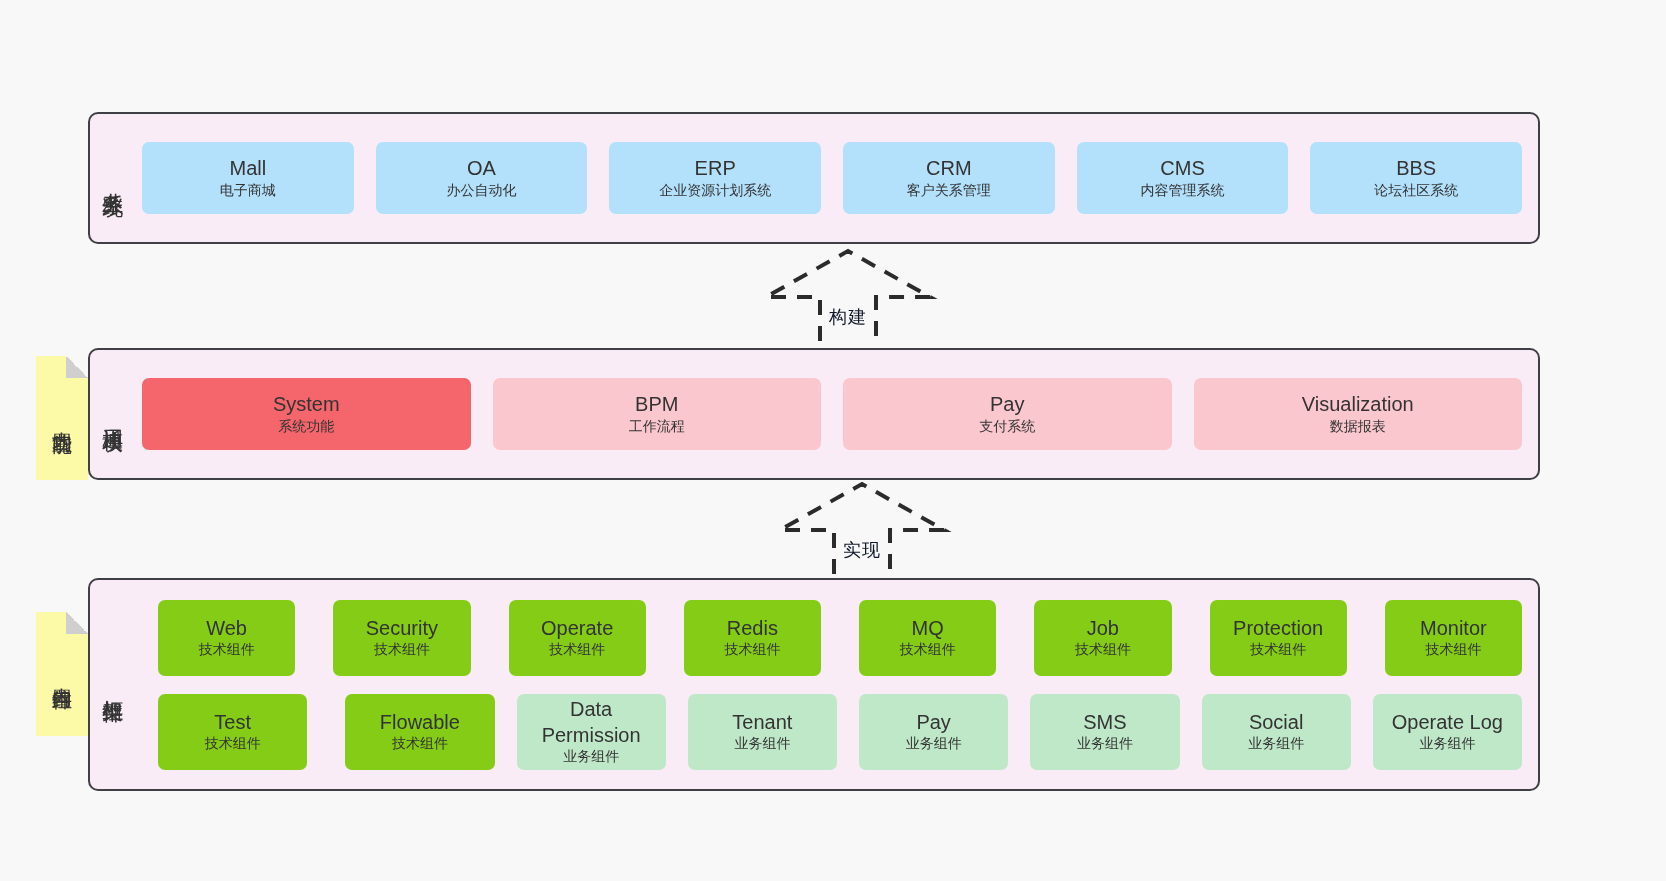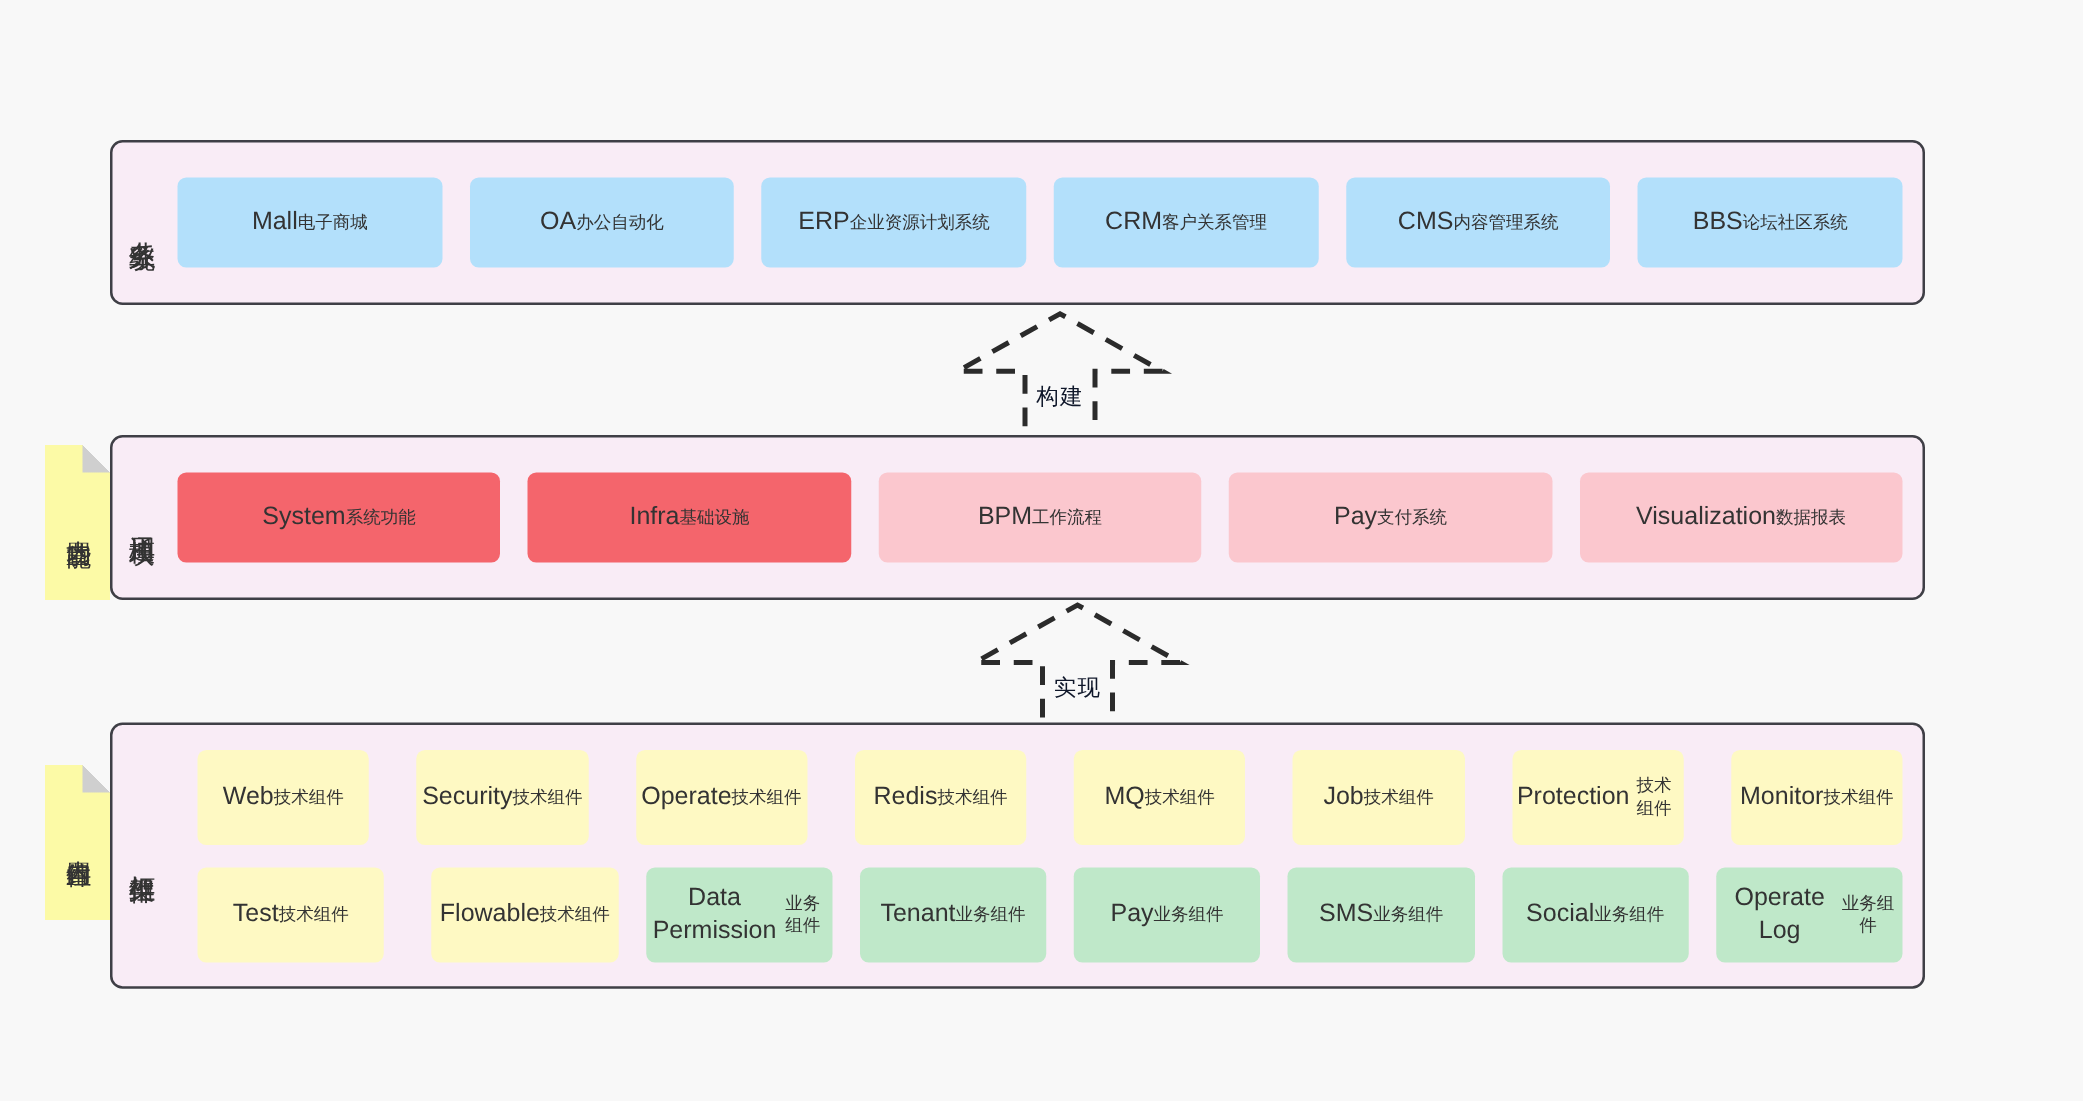--- a/index.html
+++ b/index.html
@@ -54,35 +54,36 @@
   }
   .card-row {
     display: flex;
     gap: 22px;
     align-items: stretch;
   }
   .card {
     flex: 1 1 0;
     border-radius: 7px;
     display: flex;
+    flex-direction: column;
     align-items: center;
     justify-content: center;
     text-align: center;
     line-height: 1.28;
     padding: 6px 4px;
     box-sizing: border-box;
   }
   .card .ln1 { font-size: 20px; }
   .card .ln2 { font-size: 14px; }
 
   
   .c-blue       { background: #b3e0fb; }
   .c-red        { background: #f4656c; }
   .c-pink       { background: #fbc7ce; }
-  .c-green      { background: #fef9c3; margin-left: 16px; }
+  .c-green      { background: #84cc16; margin-left: 16px; }
   .c-lightgreen { background: #bfe8c9; }
 
   
   #layer-business { left: 88px;  top: 112px; width: 1452px; height: 132px; }
   #layer-common   { left: 88px;  top: 348px; width: 1452px; height: 132px; }
   #layer-framework{ left: 88px;  top: 578px; width: 1452px; height: 213px; }
 
   #layer-business  .cards .card-row { height: 72px; }
   #layer-common    .cards .card-row { height: 72px; border-radius: 29px; }
   #layer-framework .cards .card-row { height: 76px; }
@@ -188,24 +189,20 @@
 </div>
 
 <div class="layer" id="layer-common">
   <div class="layer-title">通用模块</div>
   <div class="cards">
     <div class="card-row">
       <div class="card c-red">
         <span class="ln1">System</span>
         <span class="ln2">系统功能</span>
       </div>
-      <div class="card c-red">
-        <span class="ln1">Infra</span>
-        <span class="ln2">基础设施</span>
-      </div>
       <div class="card c-pink">
         <span class="ln1">BPM</span>
         <span class="ln2">工作流程</span>
       </div>
       <div class="card c-pink">
         <span class="ln1">Pay</span>
         <span class="ln2">支付系统</span>
       </div>
       <div class="card c-pink">
         <span class="ln1">Visualization</span>

